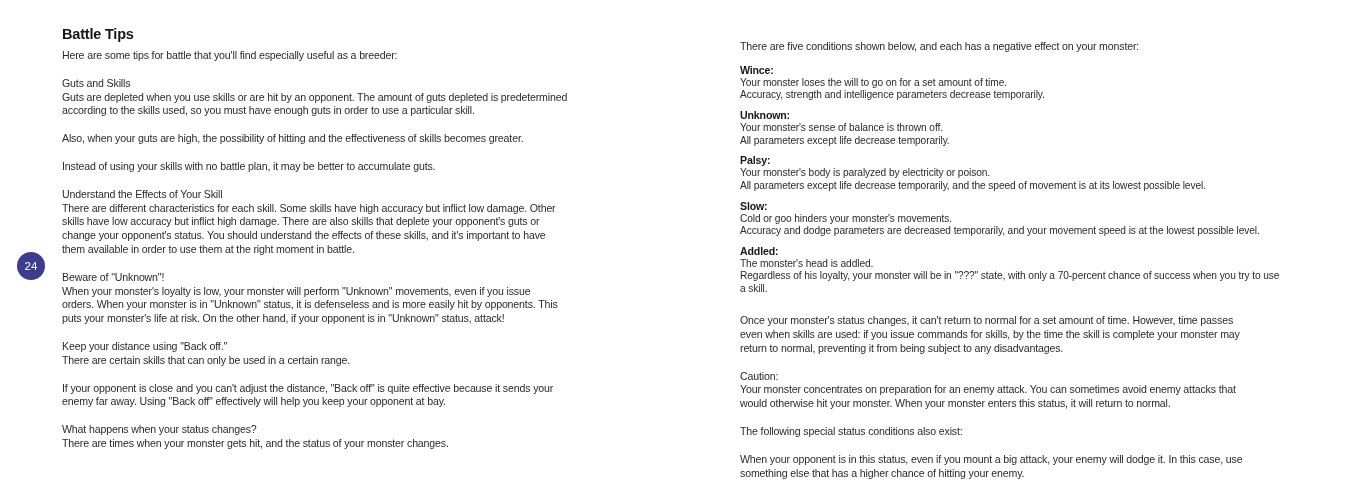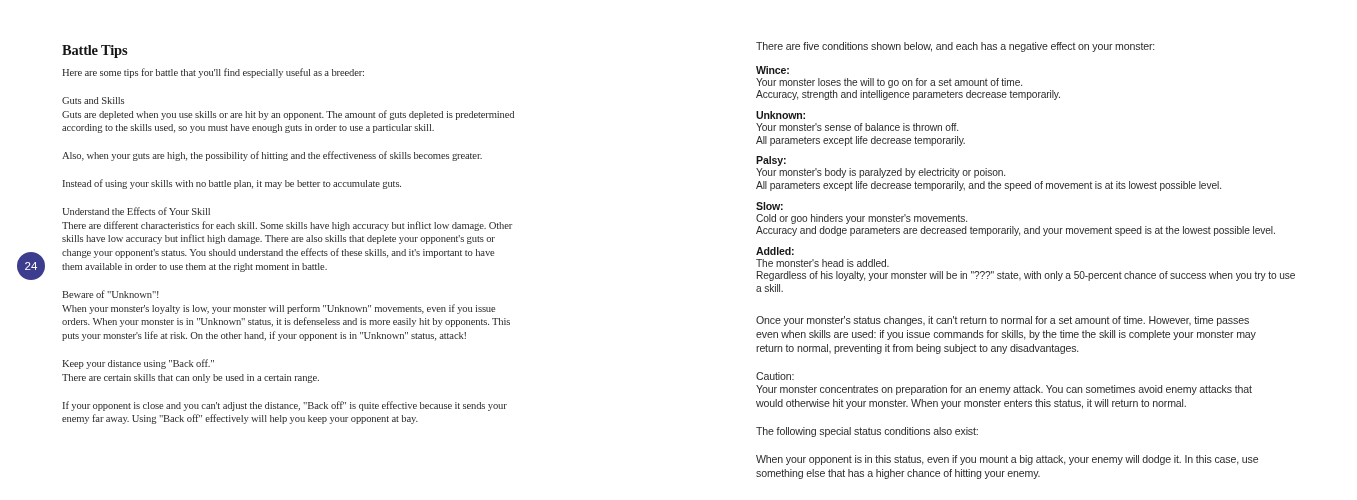--- a/index.html
+++ b/index.html
@@ -7,22 +7,22 @@
   .spread {
     position: relative;
     width: 1357px;
     height: 500px;
     background: #ffffff;
     font-family: "Liberation Sans", "DejaVu Sans", sans-serif;
     color: #2b2b2b;
     overflow: hidden;
   }
   .page-col { position: absolute; }
-  .left-col  { left: 62px;  top: 42px; width: 600px; font-family: Liberation Serif, serif; }
-  .right-col { left: 756px; top: 40px; width: 580px; }
+  .left-col  { left: 62px;  top: 26px; width: 600px; }
+  .right-col { left: 740px; top: 40px; width: 580px; }
 
   .page-title {
     font-size: 14.5px;
     font-weight: bold;
     color: #161616;
     letter-spacing: -0.2px;
     margin: 0 0 7px 0;
   }
   .para {
     font-size: 10.6px;
@@ -88,20 +88,22 @@
 change your opponent's status.  You should understand the effects of these skills, and it's important to have
 them available in order to use them at the right moment in battle.</p>
     <p class="para">Beware of "Unknown"!
 When your monster's loyalty is low, your monster will perform "Unknown" movements, even if you issue
 orders. When your monster is in "Unknown" status, it is defenseless and is more easily hit by opponents. This
 puts your monster's life at risk. On the other hand, if your opponent is in "Unknown" status, attack!</p>
     <p class="para">Keep your distance using "Back off."
 There are certain skills that can only be used in a certain range.</p>
     <p class="para">If your opponent is close and you can't adjust the distance, "Back off" is quite effective because it sends your
 enemy far away. Using "Back off" effectively will help you keep your opponent at bay.</p>
+    <p class="para">What happens when your status changes?
+There are times when your monster gets hit, and the status of your monster changes.</p>
   </div>
 
   <div class="page-col right-col">
     <p class="para intro">There are five conditions shown below, and each has a negative effect on your monster:</p>
 
     <div class="cond">
       <div class="cond-name">Wince:</div>
       <div class="cond-desc">Your monster loses the will to go on for a set amount of time.
 Accuracy, strength and intelligence parameters decrease temporarily.</div>
     </div>
@@ -116,21 +118,21 @@
 All parameters except life decrease temporarily, and the speed of movement is at its lowest possible level.</div>
     </div>
     <div class="cond">
       <div class="cond-name">Slow:</div>
       <div class="cond-desc">Cold or goo hinders your monster's movements.
 Accuracy and dodge parameters are decreased temporarily, and your movement speed is at the lowest possible level.</div>
     </div>
     <div class="cond">
       <div class="cond-name">Addled:</div>
       <div class="cond-desc">The monster's head is addled.
-Regardless of his loyalty, your monster will be in "???" state, with only a 50-percent chance of success when you try to use
+Regardless of his loyalty, your monster will be in "???" state, with only a 70-percent chance of success when you try to use
 a skill.</div>
     </div>
 
     <p class="para after-conds">Once your monster's status changes, it can't return to normal for a set amount of time. However, time passes
 even when skills are used: if you issue commands for skills, by the time the skill is complete your monster may
 return to normal, preventing it from being subject to any disadvantages.</p>
     <p class="para">Caution:
 Your monster concentrates on preparation for an enemy attack. You can sometimes avoid enemy attacks that
 would otherwise hit your monster. When your monster enters this status, it will return to normal.</p>
     <p class="para">The following special status conditions also exist:</p>

